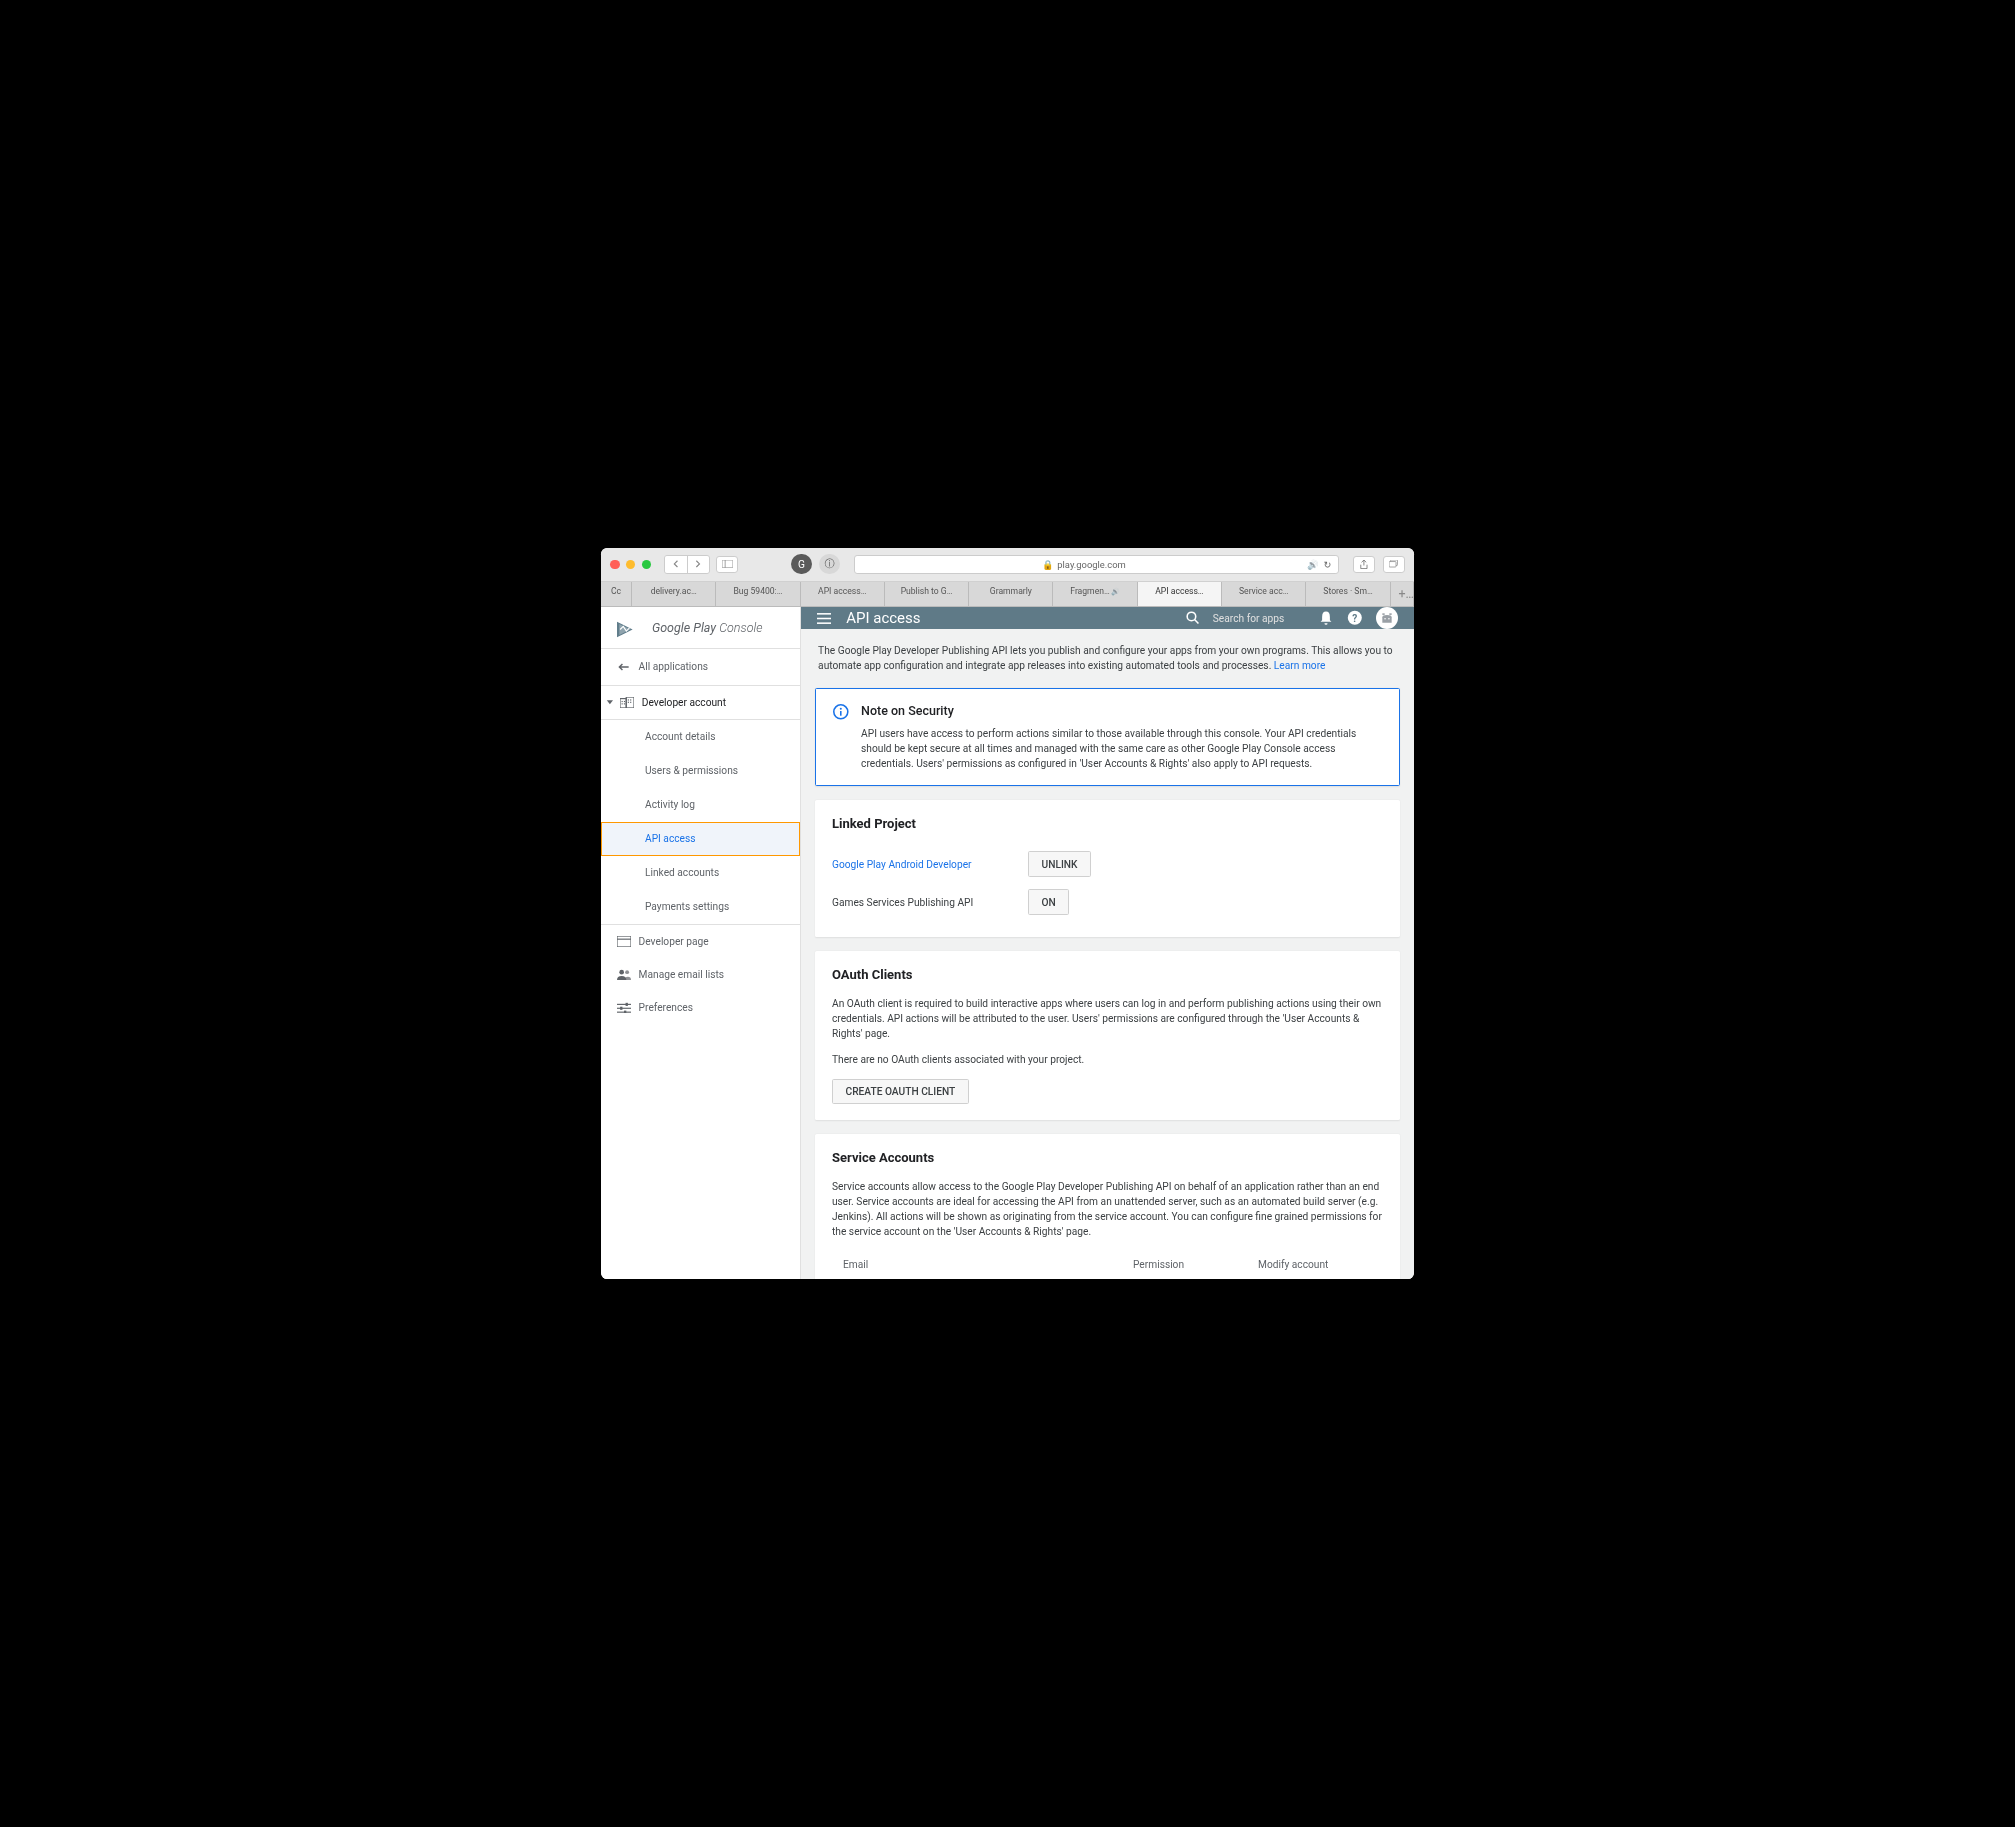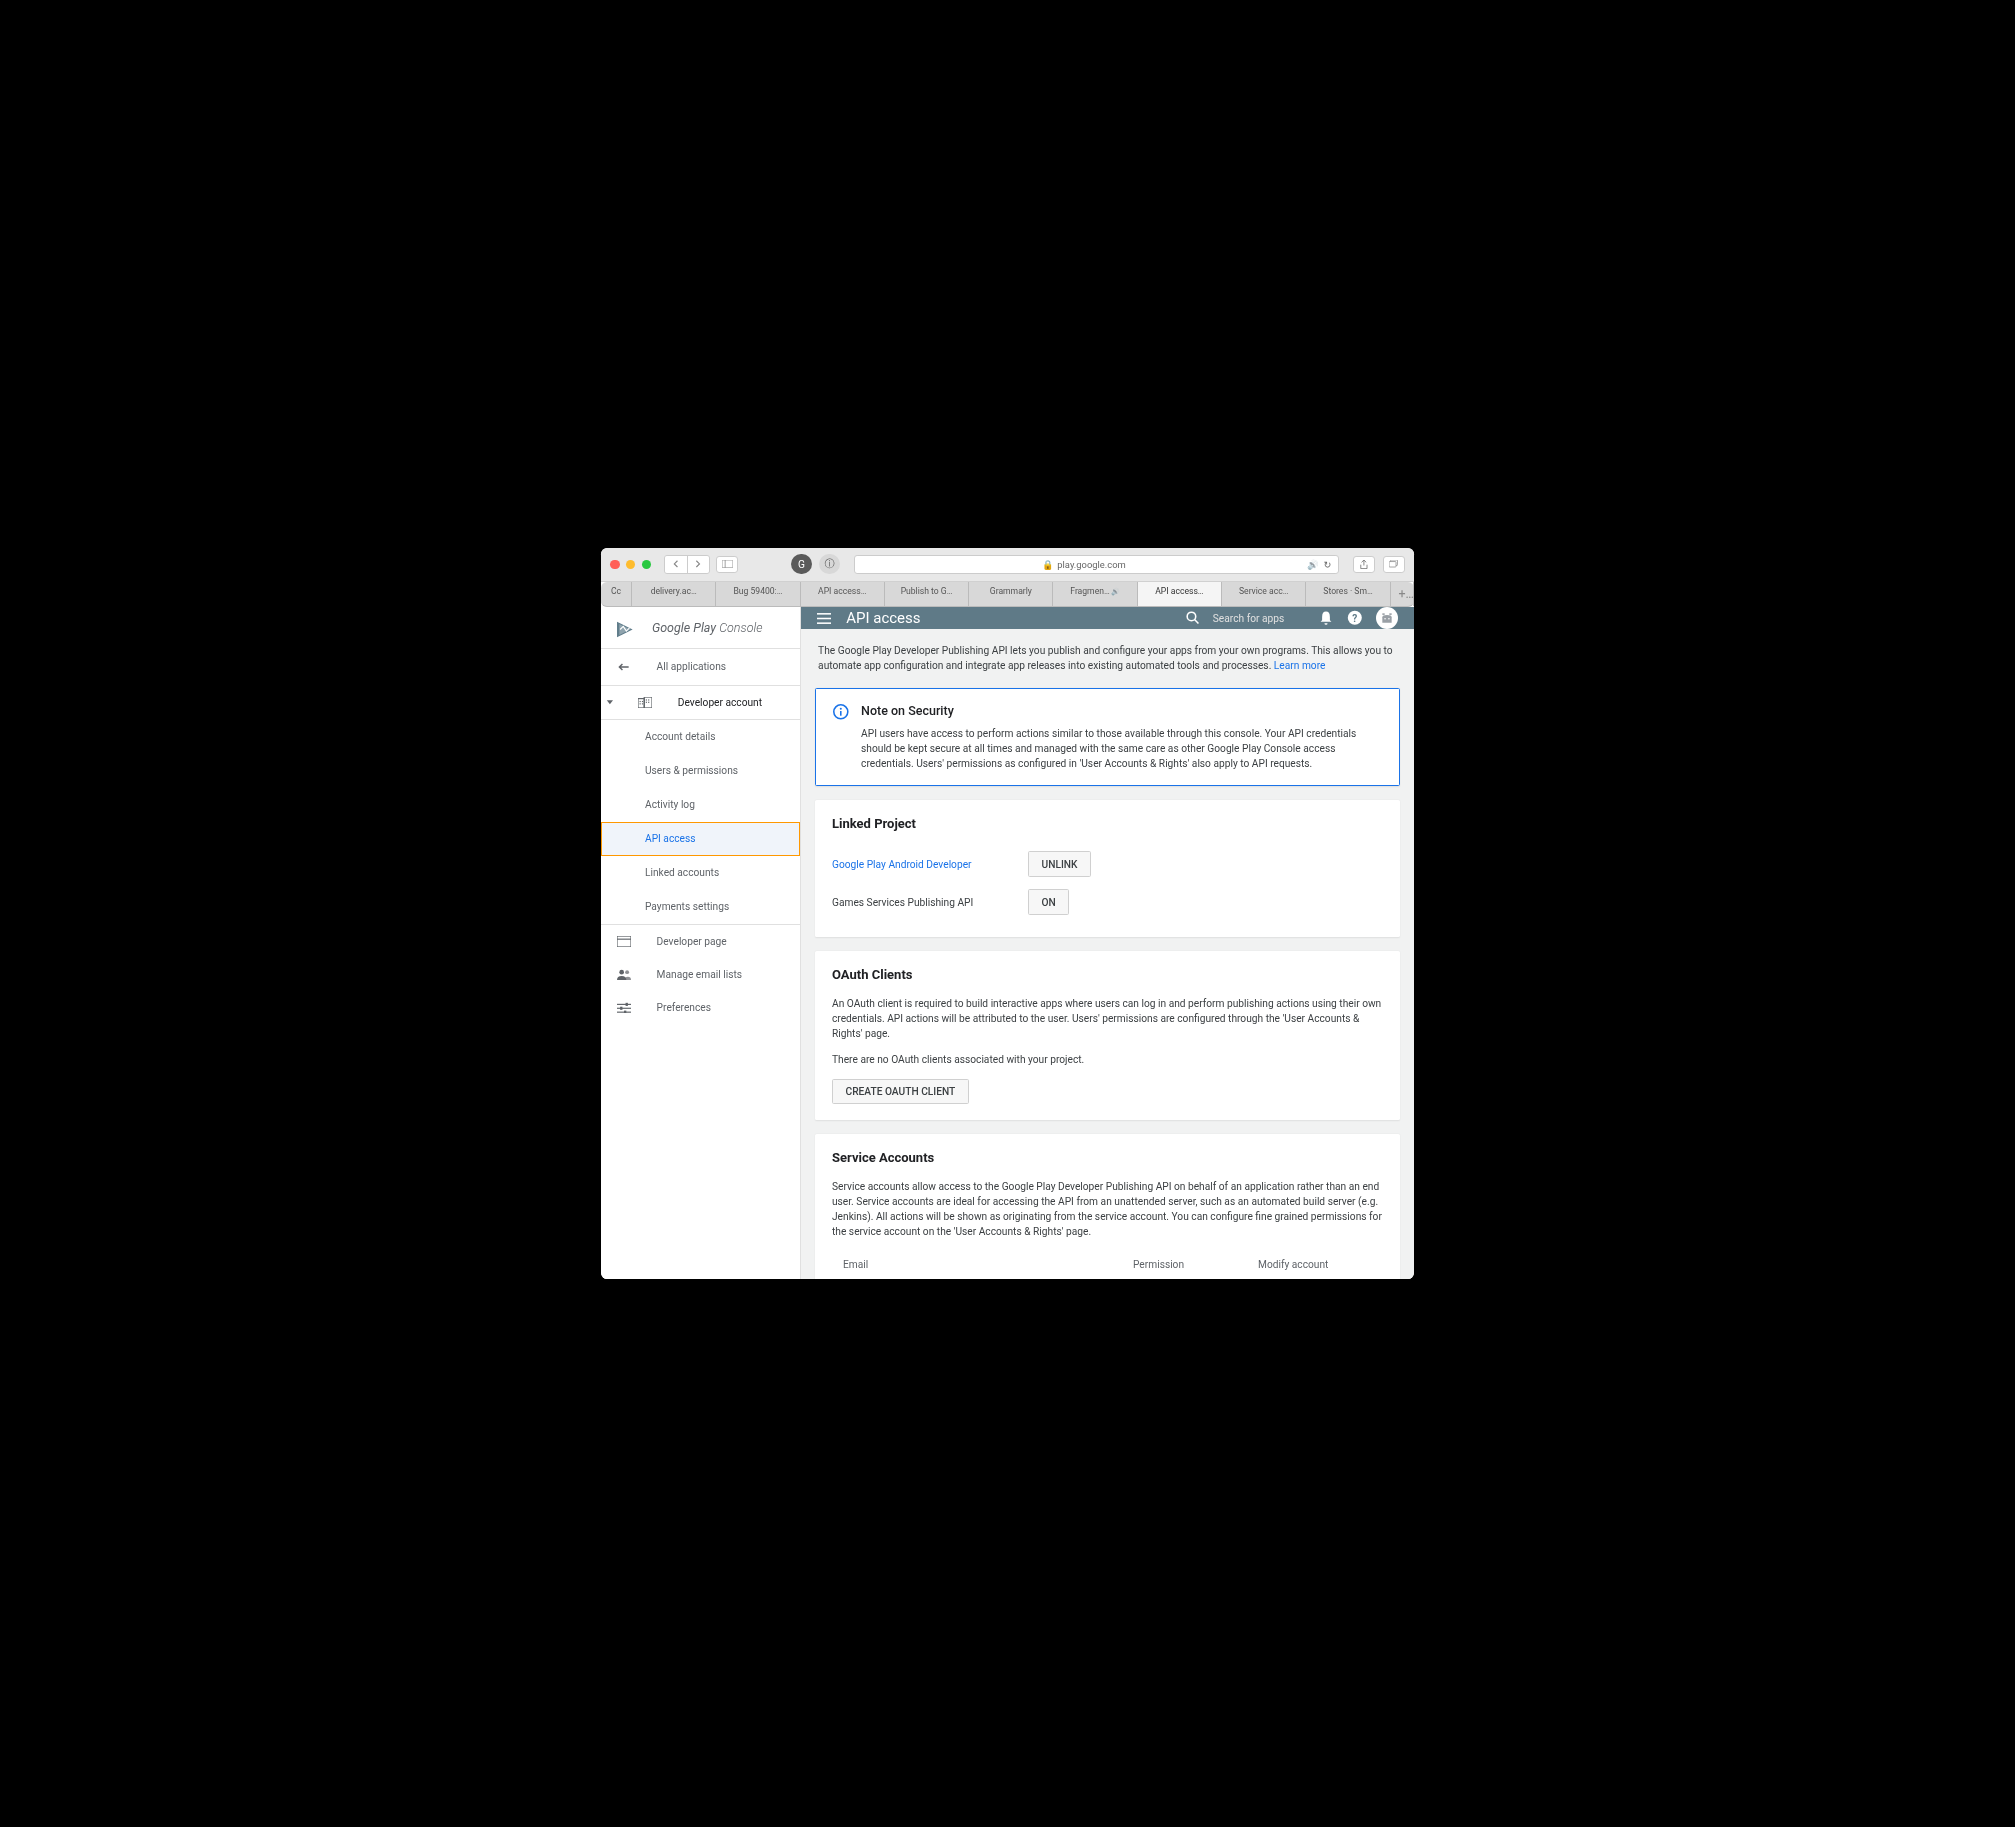--- a/index.html
+++ b/index.html
@@ -14,32 +14,32 @@
 .nav-arrows { display: flex; border: 0.8px solid #ccc; border-radius: 3.1px; overflow: hidden; }
 .nav-arrow { width: 22px; height: 17px; display: flex; align-items: center; justify-content: center; background: #fff; cursor: pointer; }
 .nav-arrow + .nav-arrow { border-left: 0.8px solid #ccc; }
 .sidebar-btn { width: 22px; height: 17px; border: 0.8px solid #ccc; border-radius: 3.1px; background: #fff; display: flex; align-items: center; justify-content: center; cursor: pointer; }
 .toolbar-icons { display: flex; gap: 7.8px; margin-left: 47px; }
 .tb-icon { width: 20.3px; height: 20.3px; border-radius: 50%; background: #d8d8d8; display: flex; align-items: center; justify-content: center; color: #555; font-size: 10.2px; cursor: pointer; position: relative; }
 .tb-icon.dark { background: #5a5a5a; color: #fff; }
 .addressbar { flex: 1; height: 19px; background: #fff; border: 0.8px solid #ccc; border-radius: 3.1px; display: flex; align-items: center; justify-content: space-between; margin: 0 7.8px; padding: 0 6.3px; font-size: 9.4px; color: #666; }
 .addr-center { flex: 1; text-align: center; display: flex; align-items: center; justify-content: center; gap: 3.1px; }
 .right-icons { display: flex; gap: 7.8px; margin-left: auto; }
-.tabs { display: flex; background: #d8d8d8; border-bottom: 0.8px solid #bbb; border-radius: 6px; }
+.tabs { display: flex; background: #d8d8d8; border-bottom: 0.8px solid #bbb; }
 .tab { flex: 1; padding: 4.7px 7.8px; font-size: 8.6px; color: #555; text-align: center; border-right: 0.8px solid #bbb; cursor: pointer; white-space: nowrap; overflow: hidden; text-overflow: ellipsis; position: relative; }
 .tab.active { background: #f5f5f5; color: #333; }
 .tab.narrow { flex: 0 0 31px; }
 .tab.add { flex: 0 0 23.4px; font-size: 12.5px; color: #888; }
 .sound-tab::after { content: "🔊"; font-size: 7px; margin-left: 1.6px; opacity: 0.5; }
 .app-shell { display: flex; height: 672px; }
 .sidebar { width: 200px; background: #fff; border-right: 0.8px solid #e0e0e0; overflow-y: auto; }
 .logo-bar { padding: 12.5px 15.6px; display: flex; align-items: flex-start; gap: 15px; border-bottom: 0.8px solid #e0e0e0; font-style: italic; }
 .logo-icon { width: 20.3px; height: 15.6px; position: relative; }
 .logo-name { font-size: 12.5px; color: #5f6368; }
-.sb-row { display: flex; align-items: center; padding: 11px 15.6px; font-size: 10.2px; color: #5f6368; cursor: pointer; gap: 26px; }
+.sb-row { display: flex; align-items: center; padding: 11px 15.6px; font-size: 10.2px; color: #5f6368; cursor: pointer; gap: 8px; }
 .sb-row.section { font-weight: 400; color: #202124; border-top: 0.8px solid #e0e0e0; border-bottom: 0.8px solid #e0e0e0; }
 .sb-sub { padding-left: 44px; font-size: 10.2px; color: #5f6368; height: 34px; display: flex; align-items: center; cursor: pointer; }
 .sb-sub.active { color: #1a73e8; background: #f0f4fa; outline: 1.6px solid #ff9800; outline-offset: -1.6px; }
 .content { flex: 1; background: #f1f2f2; display: flex; flex-direction: column; overflow-y: auto; }
 .topbar { background: #5f7a87; height: 44px; display: flex; align-items: center; padding: 0 15.6px; color: #fff; gap: 15.6px; }
 .hamburger { cursor: pointer; }
 .page-title { font-size: 15px; font-weight: 400; flex: 1; }
 .search-wrap { display: flex; align-items: center; gap: 13px; color: #e0e0e0; font-size: 10.2px; cursor: pointer; }
 .top-icons { display: flex; gap: 14px; align-items: center; margin-left: 19px; }
 .top-icon { cursor: pointer; }

